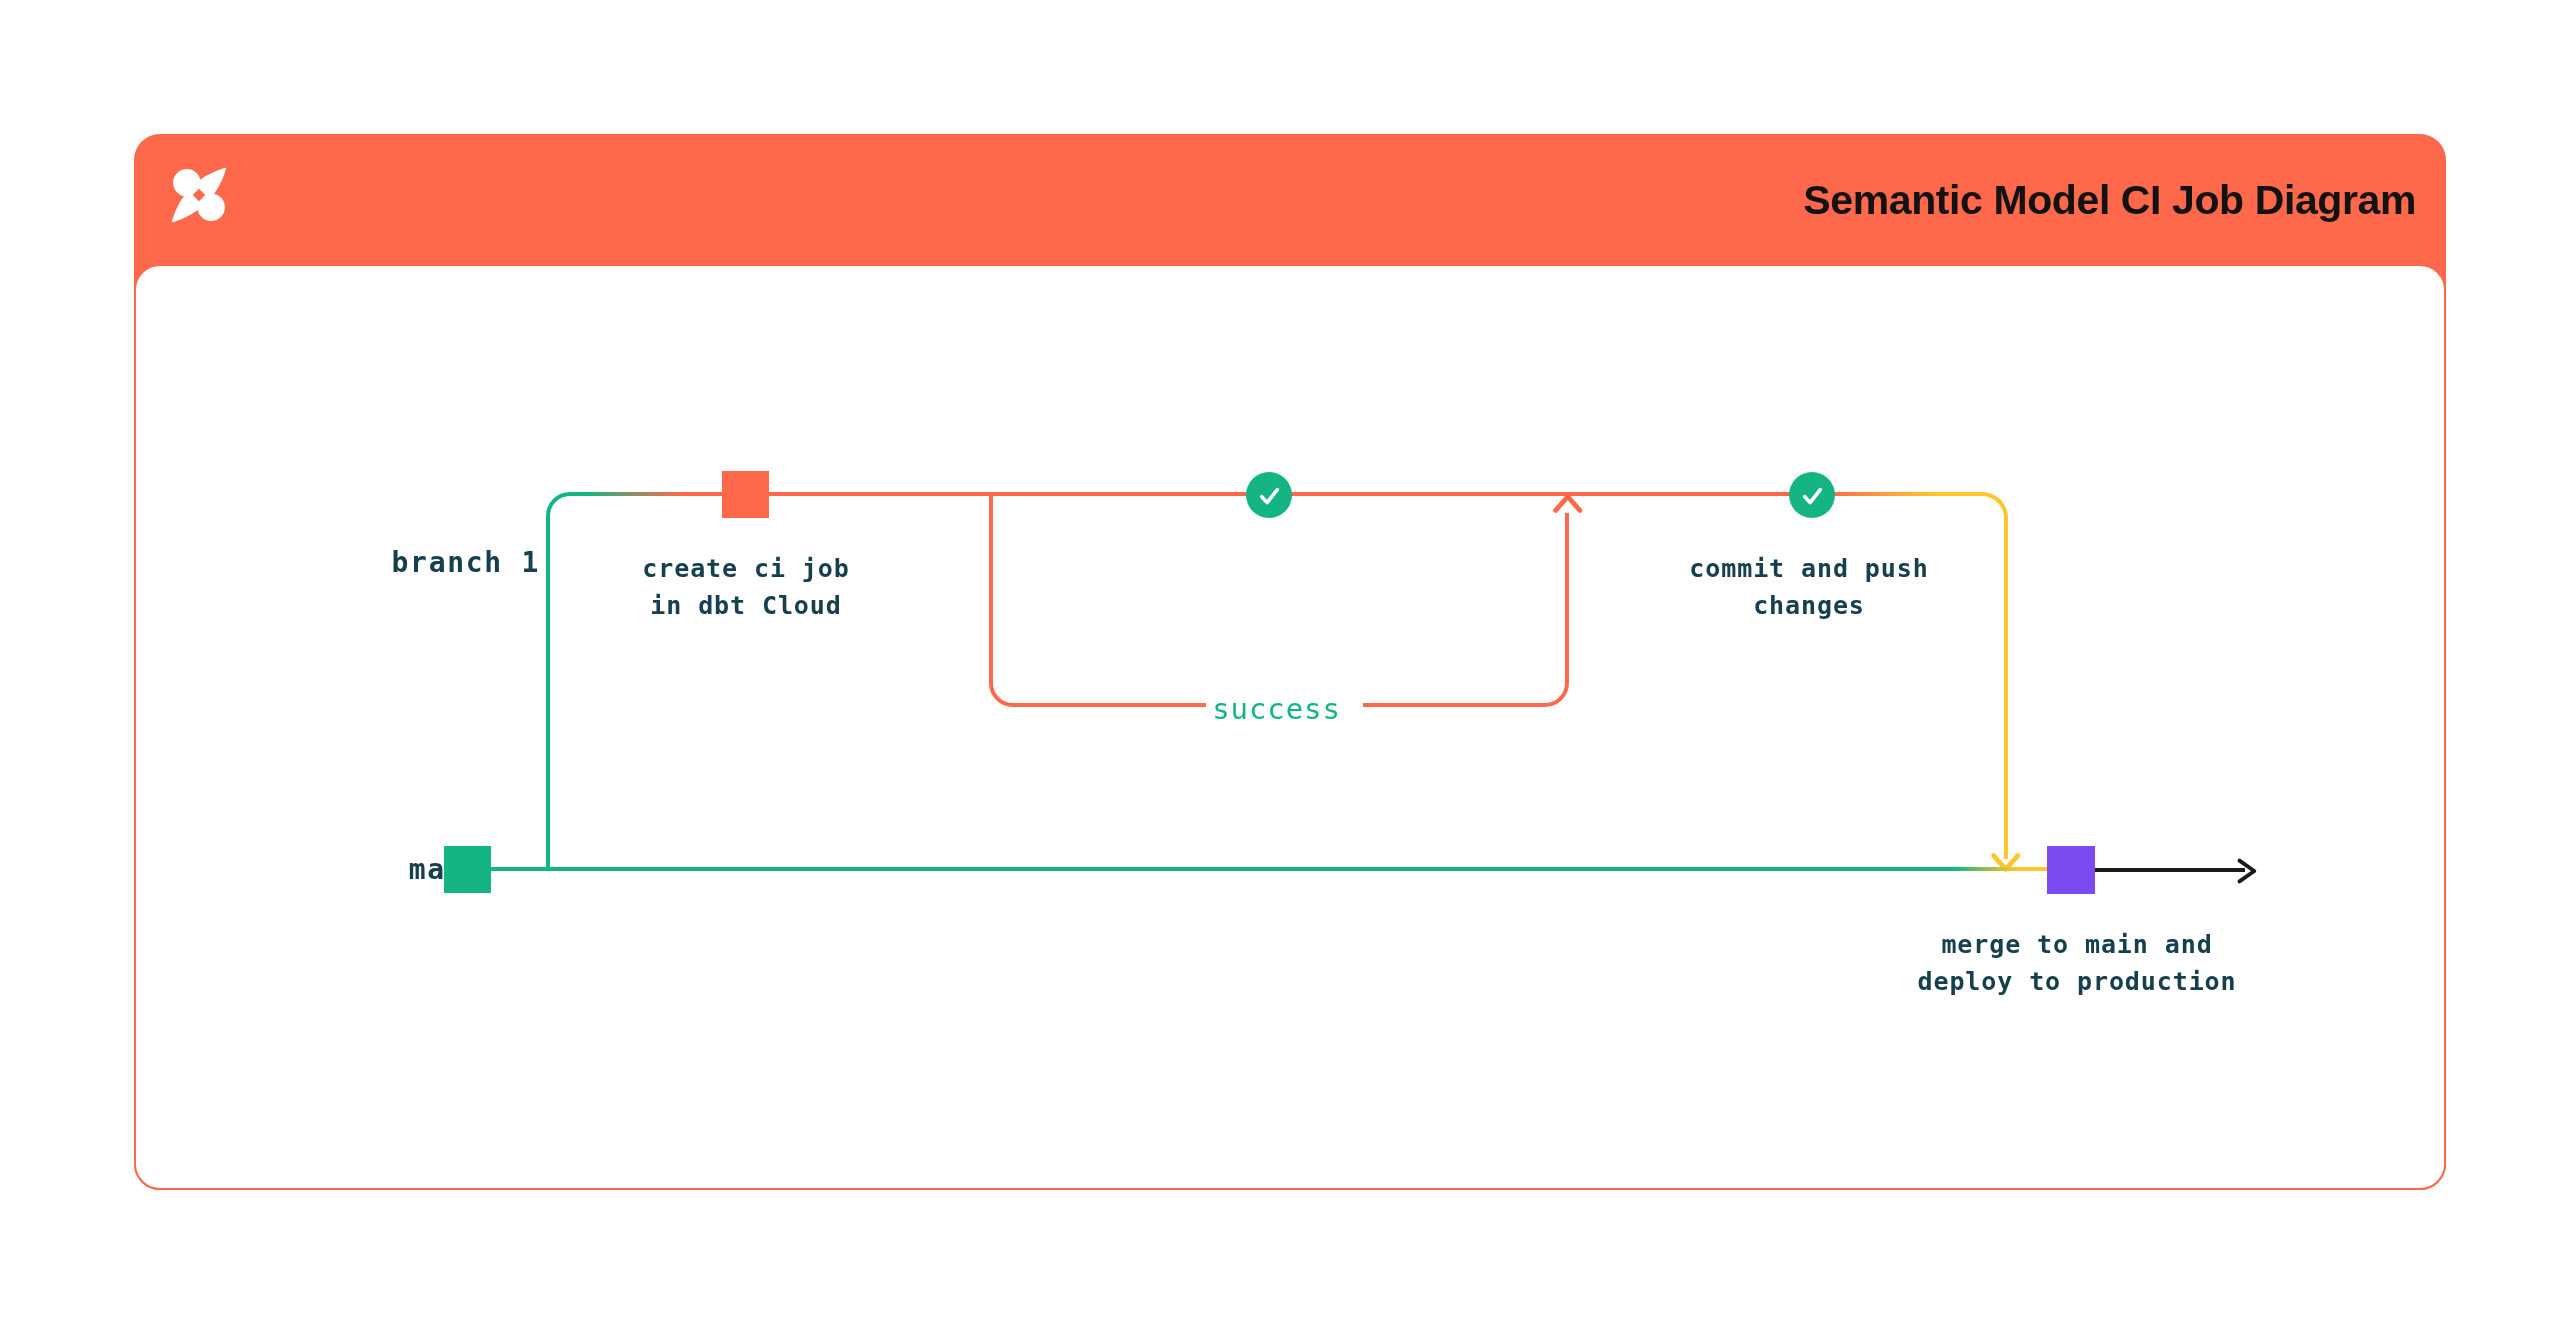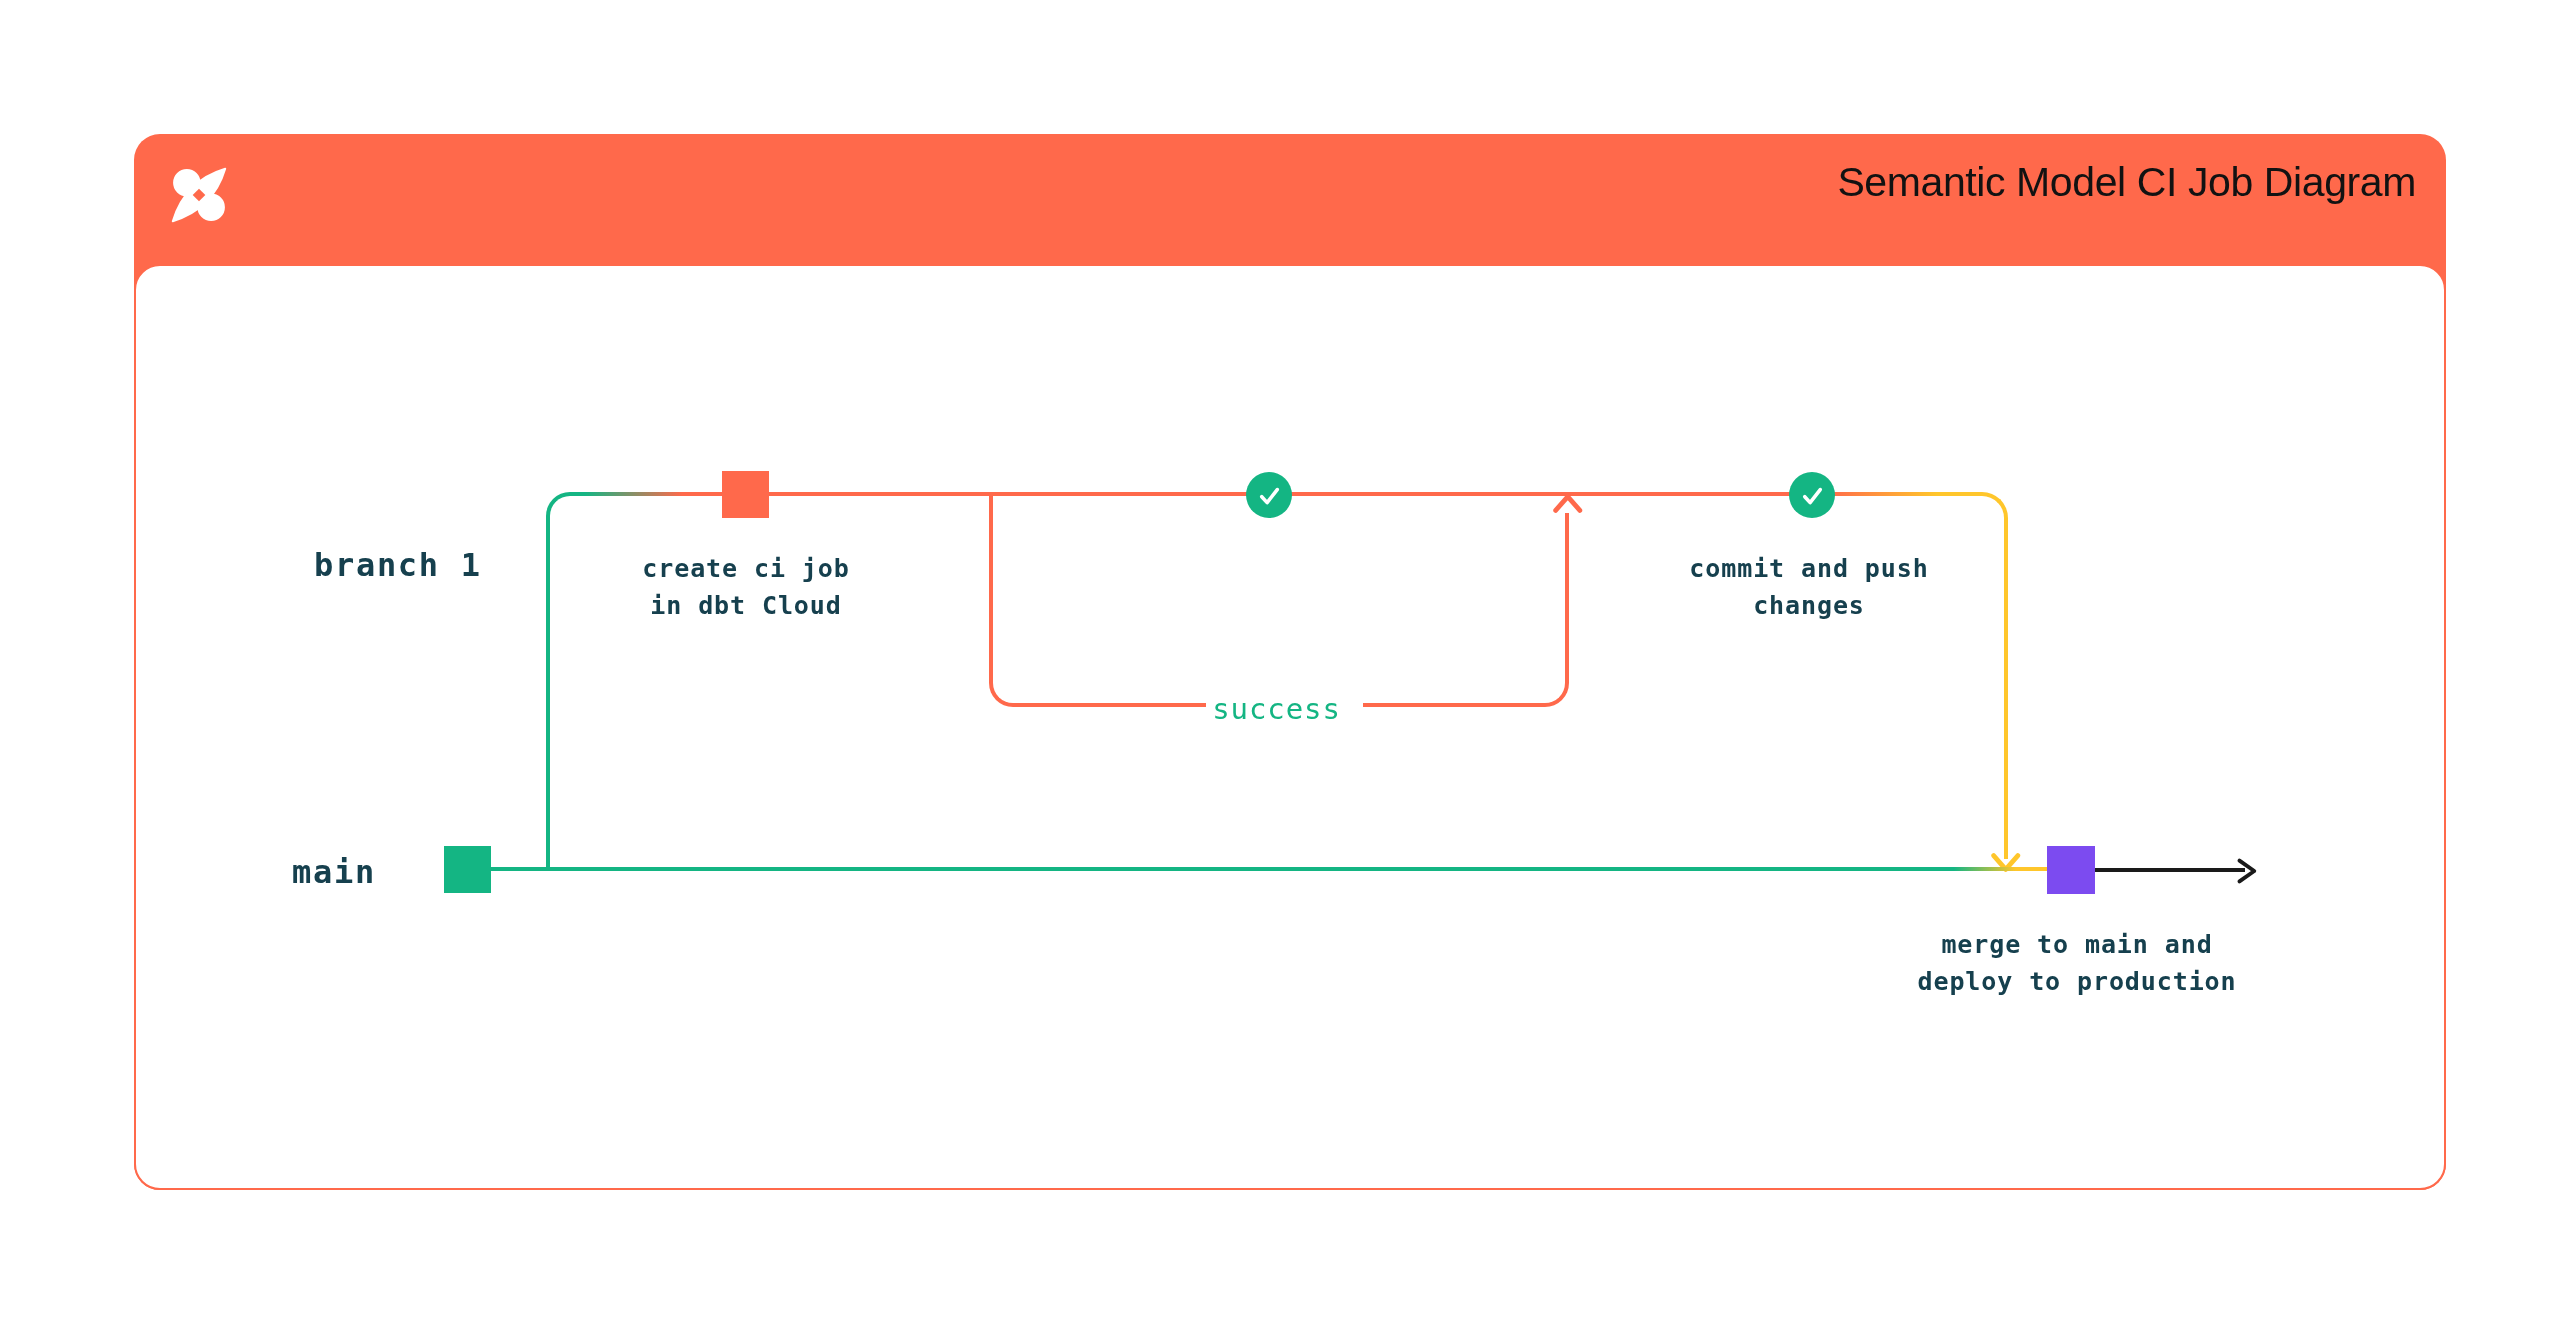--- a/index.html
+++ b/index.html
@@ -10,22 +10,22 @@
   *{margin:0;padding:0;box-sizing:border-box;}
   html,body{width:2576px;height:1324px;}
   body{background:var(--c-page_bg);font-family:"DejaVu Sans Mono",monospace;}
   .page{position:relative;width:2576px;height:1324px;background:var(--c-page_bg);overflow:hidden;}
 
   
   .card{position:absolute;left:134px;top:134px;width:2312px;height:1056px;
         background:var(--c-orange);border-radius:26px;}
   .card-body{position:absolute;left:0;top:130px;right:0;bottom:0;
         background:var(--c-card_bg);border:2.6px solid var(--c-orange);border-radius:26px;}
-  .page-title{position:absolute;top:158px;right:160px;font-family:"Liberation Sans",sans-serif;
-        font-weight:normal;font-size:41px;line-height:49px;letter-spacing:-0.4px;color:var(--c-title);}
+  .page-title{position:absolute;top:176px;right:160px;font-family:"Liberation Sans",sans-serif;
+        font-weight:bold;font-size:41px;line-height:49px;letter-spacing:-0.4px;color:var(--c-title);}
   .logo{position:absolute;left:167px;top:163px;width:64px;height:64px;}
 
   
   .hline,.vline,.corner,.marker,.check,.label,.node-text{position:absolute;}
   .hline{height:4.3px;}
   .vline{width:4.3px;}
 
   
   .branch-riser{left:546px;top:492px;width:39px;height:378px;
         border-left:4.3px solid var(--c-green);border-top:4.3px solid var(--c-green);
@@ -65,21 +65,21 @@
   .marker-green{left:444px;top:846px;background:var(--c-green);}
   .marker-purple{left:2047px;top:846px;width:48px;height:48px;background:var(--c-purple);}
 
   
   .check{width:46px;height:46px;border-radius:50%;background:var(--c-green);
         display:flex;align-items:center;justify-content:center;}
   .check-build{left:1246px;top:472px;}
   .check-commit{left:1789px;top:472px;}
 
   
-  .label{font-weight:bold;font-size:32px;color:var(--c-ink);text-align:left;letter-spacing:1.7px;}
+  .label{font-weight:bold;font-size:28px;color:var(--c-ink);text-align:right;letter-spacing:1.7px;}
   .branch-label{left:314px;top:546px;width:226px;}
   .main-label{left:292px;top:853px;width:191px;}
   .node-text{font-weight:bold;font-size:25px;line-height:37px;color:var(--c-ink);
         text-align:center;white-space:pre-line;letter-spacing:0.9px;}
   .node-create{left:555px;top:550px;width:382px;}
   .node-build{left:999px;top:551px;width:555px;}
   .node-commit{left:1618px;top:550px;width:382px;}
   .node-merge{left:1860px;top:926px;width:434px;text-align:center;}
   .success-label{left:1190px;top:692px;width:173px;font-weight:normal;font-size:29px;
         color:var(--c-green);text-align:center;letter-spacing:0.9px;position:absolute;}

